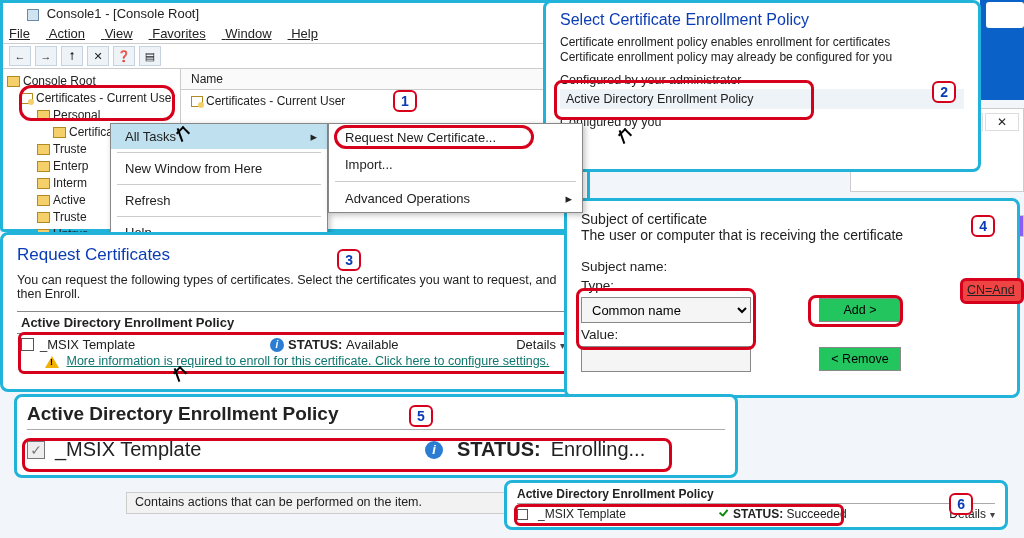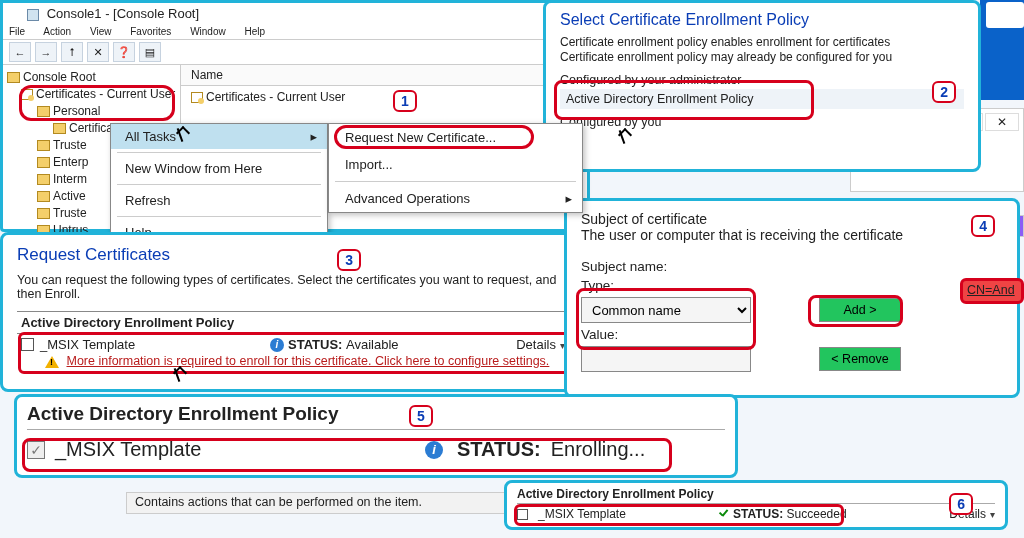--- a/index.html
+++ b/index.html
@@ -7,21 +7,21 @@
 
   .panel { position: absolute; background: #fff; border: 3px solid #21b3d9; border-radius: 8px; }
   .panel.noround { border-radius: 4px; }
   .marker { display:inline-block; border: 2.5px solid #d6001c; border-radius: 6px; padding: 1px 6px; font-weight: 700; color:#0a3db5; font-size: 14px; background:#fff; line-height:16px; }
   .redbox { border: 3px solid #d6001c; border-radius: 6px; }
 
   
   #p1 { left: 0; top: 0; width: 590px; height: 232px; border-top-left-radius:0;}
   #p1 .titlebar { padding: 3px 24px; font-size: 13px; }
   .w-icon { display:inline-block; width:12px; height:12px; background:#d0e3f0; border:1px solid #6b8aa8; margin-right:4px; vertical-align:middle;}
-  #p1 .menubar { padding: 2px 6px; font-size: 10px; }
+  #p1 .menubar { padding: 2px 6px; font-size: 13px; text-decoration: underline; }
   #p1 .menubar span { margin-right: 16px; }
   #p1 .toolbar { padding: 2px 6px; border-top:1px solid #ccc; border-bottom:1px solid #ccc; display:flex; gap:4px;}
   .tbtn { width:22px; height:20px; background:#eef3f8; border:1px solid #c6d2df; display:flex; align-items:center; justify-content:center; font-size:11px;}
   #p1 .pane { display:flex; height: calc(100% - 72px); }
   #p1 .tree { width: 178px; border-right:1px solid #ccc; padding:4px 4px; font-size:12px; line-height:17px; }
   .tree-row { white-space:nowrap; overflow:hidden; }
   .folder { display:inline-block; width:13px; height:11px; background:#f4cf6a; border:1px solid #b38a20; margin-right:3px; vertical-align:middle;}
   .cert { display:inline-block; width:12px; height:11px; background:#fff; border:1px solid #b38a20; margin-right:3px; vertical-align:middle; position:relative;}
   .cert::after{content:""; position:absolute; right:-2px; bottom:-2px; width:6px;height:6px; background:#f4cf6a; border-radius:50%;}
   .indent1{ padding-left:14px;} .indent2{ padding-left:30px;} .indent3{padding-left:46px;}
@@ -69,21 +69,21 @@
   #p3 { left:0; top:232px; width:586px; height:160px; padding:10px 14px; }
   #p3 h3{ font-size:17px; color:#0a3db5; font-weight:400; }
   #p3 .desc{ margin:8px 0 10px; font-size:12.5px;}
   #p3 .pol-hdr{ font-weight:700; border-top:1px solid #888; border-bottom:1px solid #888; padding:3px 4px; font-size:13px;}
   #p3 .tmpl-row{ display:flex; align-items:center; padding:3px 4px 0; font-size:13px; position:relative;}
   .cb{width:13px;height:13px;border:1px solid #555;margin-right:6px; display:inline-block;}
   .infoic{display:inline-block;width:14px;height:14px;border-radius:50%;background:#2b7cd3;color:#fff;font-weight:700;font-style:italic;text-align:center;font-size:10px;line-height:14px;margin-right:4px;}
   .warnic{display:inline-block;width:0;height:0;border-left:7px solid transparent;border-right:7px solid transparent;border-bottom:12px solid #f2b100; vertical-align:middle; position:relative; margin-right:4px;}
   .warnic::after{content:"!";position:absolute;left:-2px;top:1px;font-size:9px;font-weight:700;color:#000;}
   #p3 .warn-row{ padding:2px 4px 0 28px; font-size:12.5px;}
-  #p3 .warn-row a{ color:#b91c1c; }
+  #p3 .warn-row a{ color:#0f766e; }
   .chev{font-size:10px;margin-left:4px;color:#444;}
   #marker3{position:absolute; right:222px; top:14px;}
   #tmpl3-hl{position:absolute; left:18px; top:332px; width:560px; height:42px; border:3px solid #d6001c; border-radius:6px; pointer-events:none;}
   #p3-cursor{left:175px; top:368px;}
 
   
   #p4{ left:564px; top:198px; width:456px; height:200px; padding:10px 14px;}
   #p4 .t1{font-size:14px;}
   #p4 .t2{font-size:14px; margin-bottom:16px;}
   #p4 .lbl{font-size:13.5px;margin-top:4px;}

